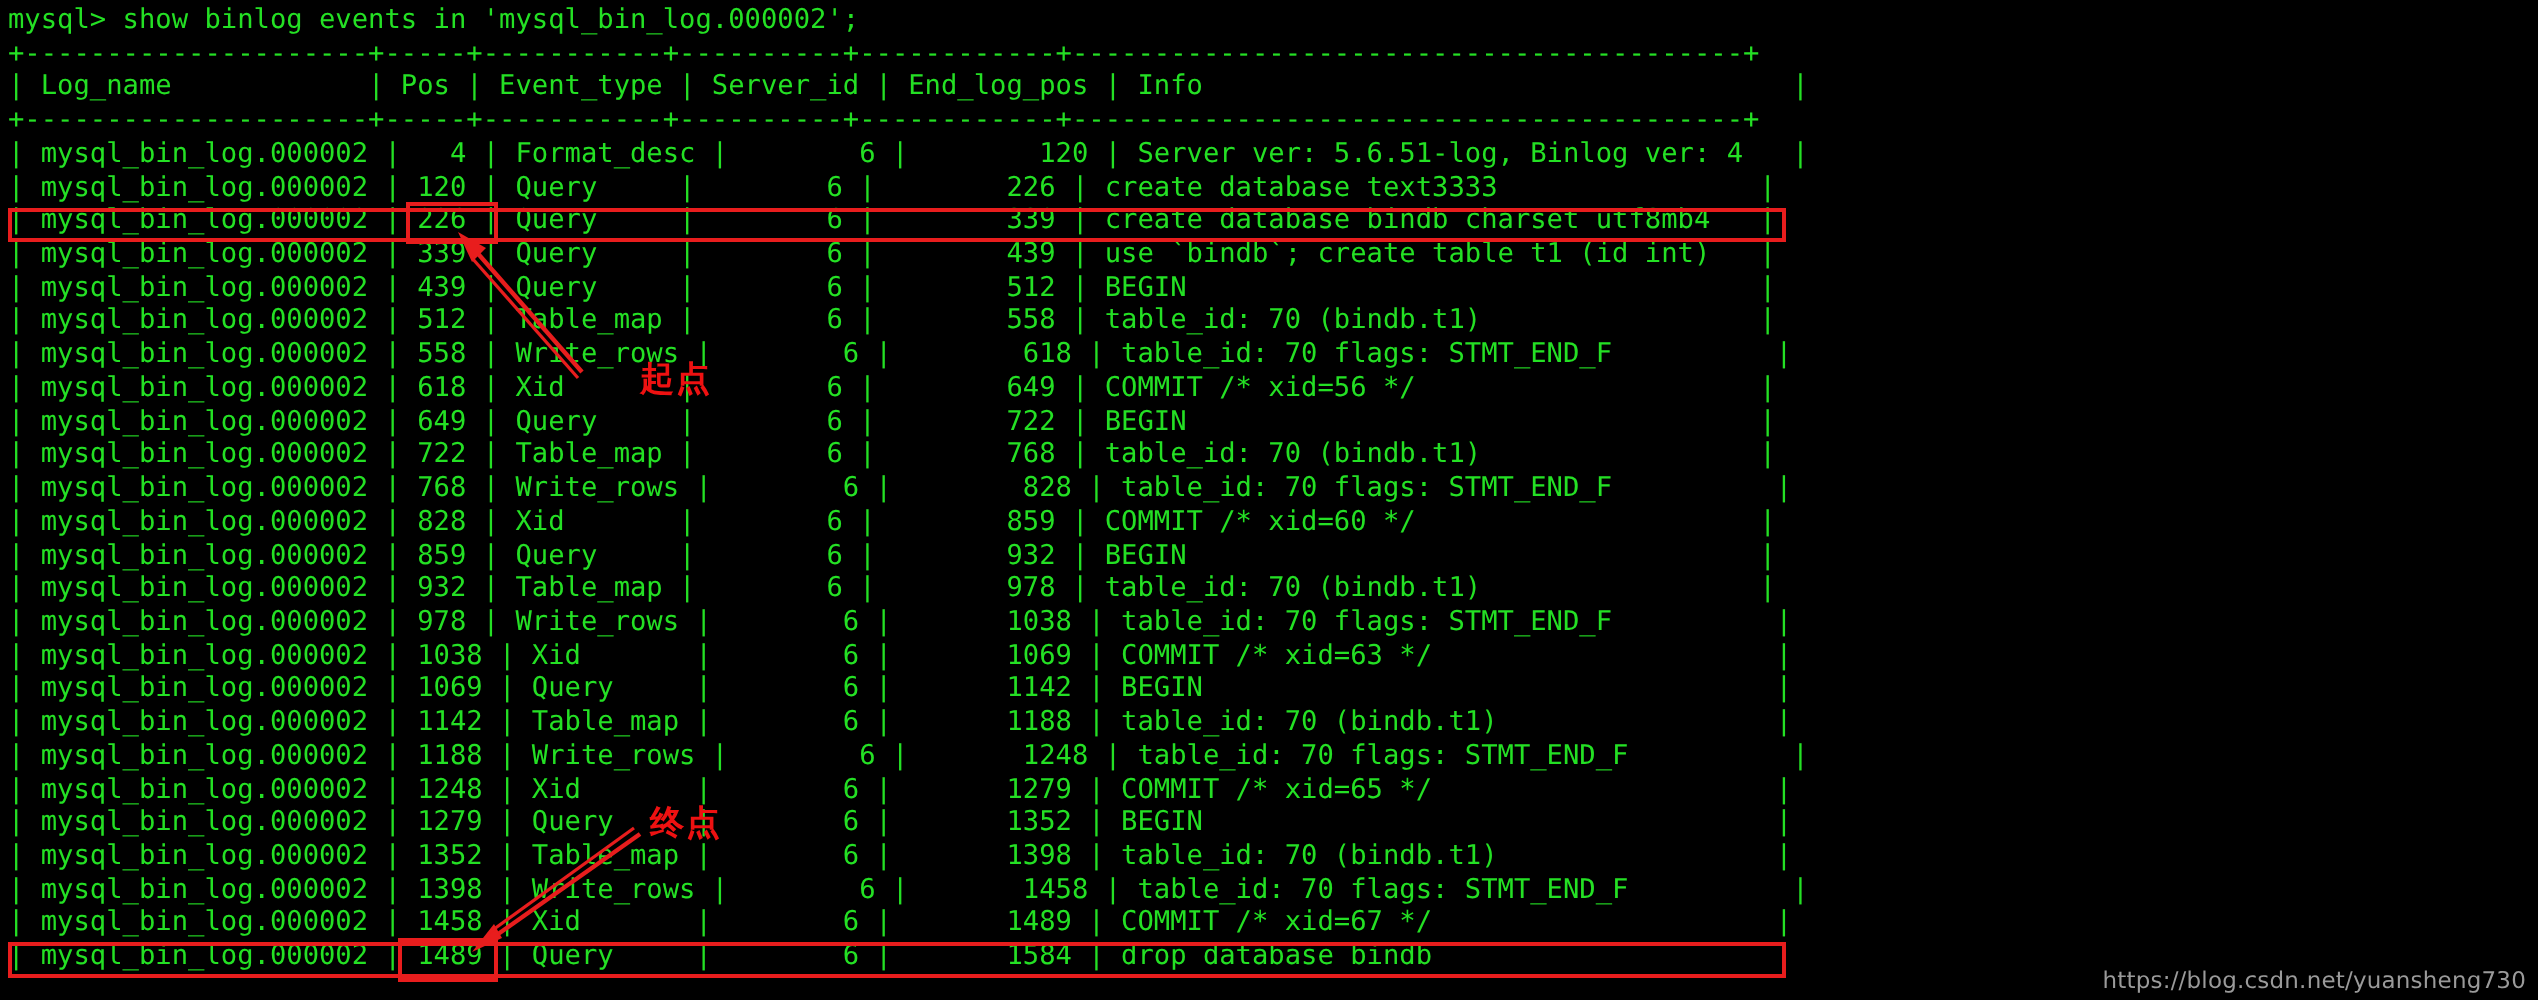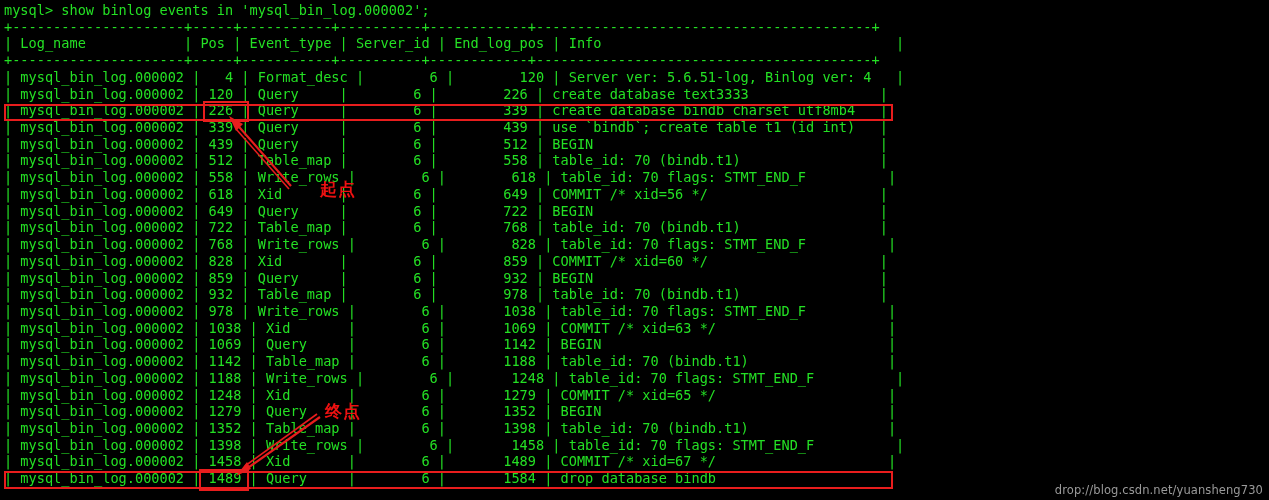--- a/index.html
+++ b/index.html
@@ -85,13 +85,13 @@
 </svg>
 
 <div class="rbox" style="left:4px; top:104px; width:889px; height:17px;"></div>
 <div class="rbox" style="left:203px; top:101px; width:46px; height:21px;"></div>
 <div class="rbox" style="left:4px; top:471px; width:889px; height:18px;"></div>
 <div class="rbox" style="left:199px; top:469px; width:50px; height:22px;"></div>
 
 <div class="annot-text" style="left:278px; top:178px;margin-left:42px;">起点</div>
 <div class="annot-text" style="left:325px; top:400px;">终点</div>
 
-<div class="watermark">drop://blog.csdn.net/yuansheng730</div>
+<div class="watermark">https://blog.csdn.net/yuansheng730</div>
 
 </body></html>

